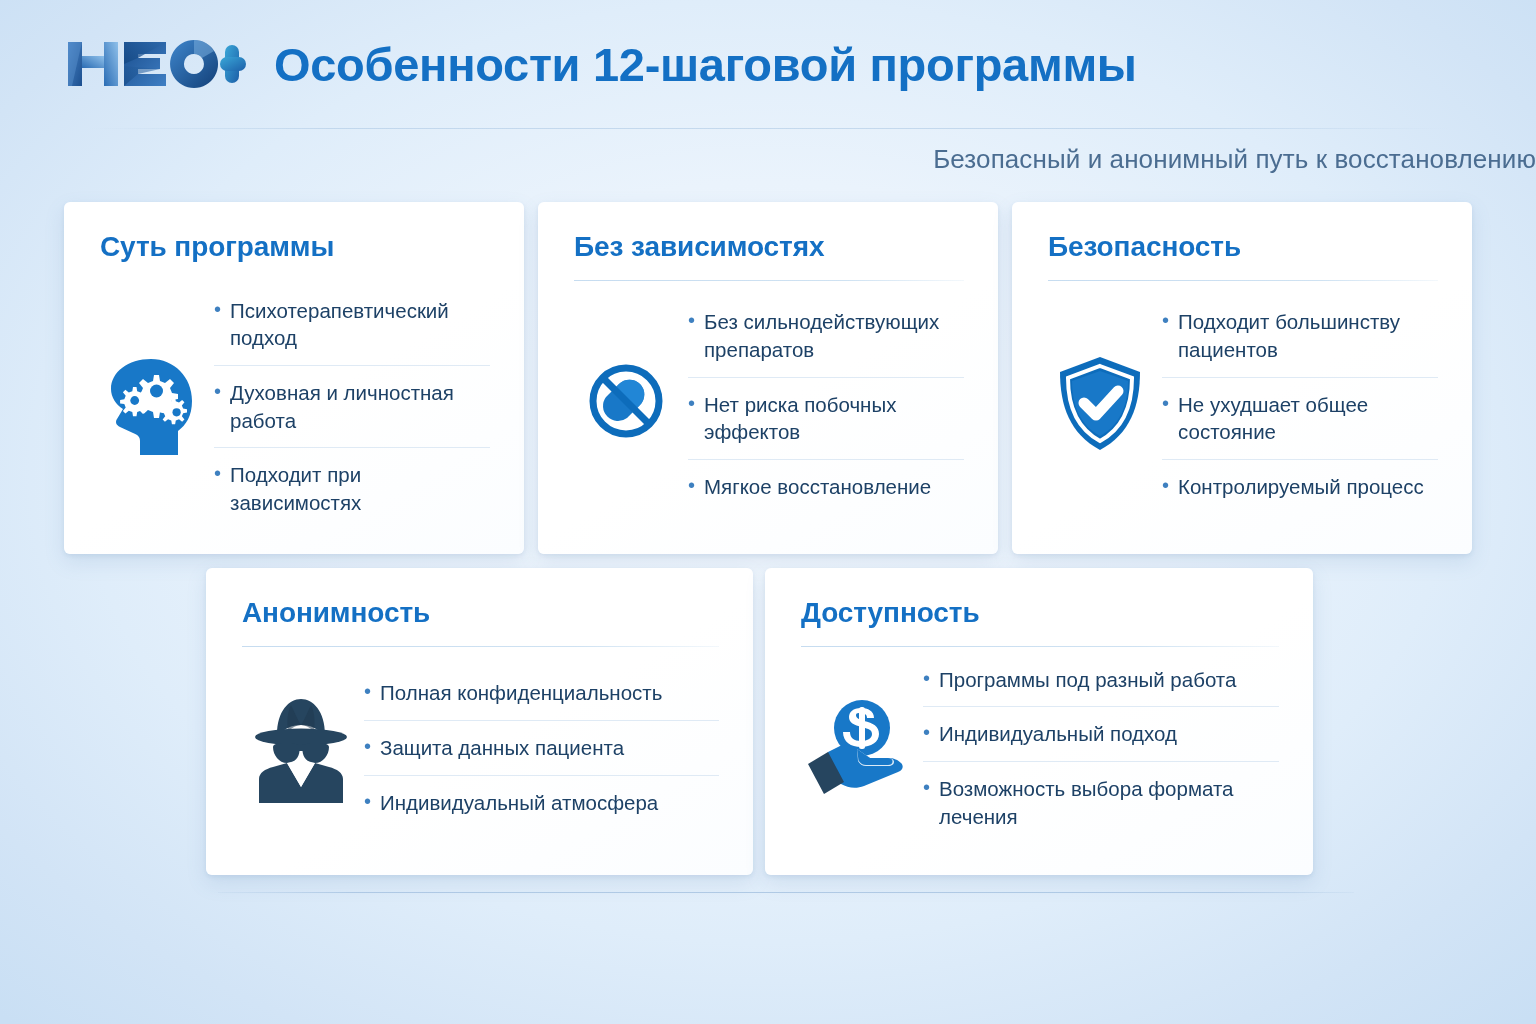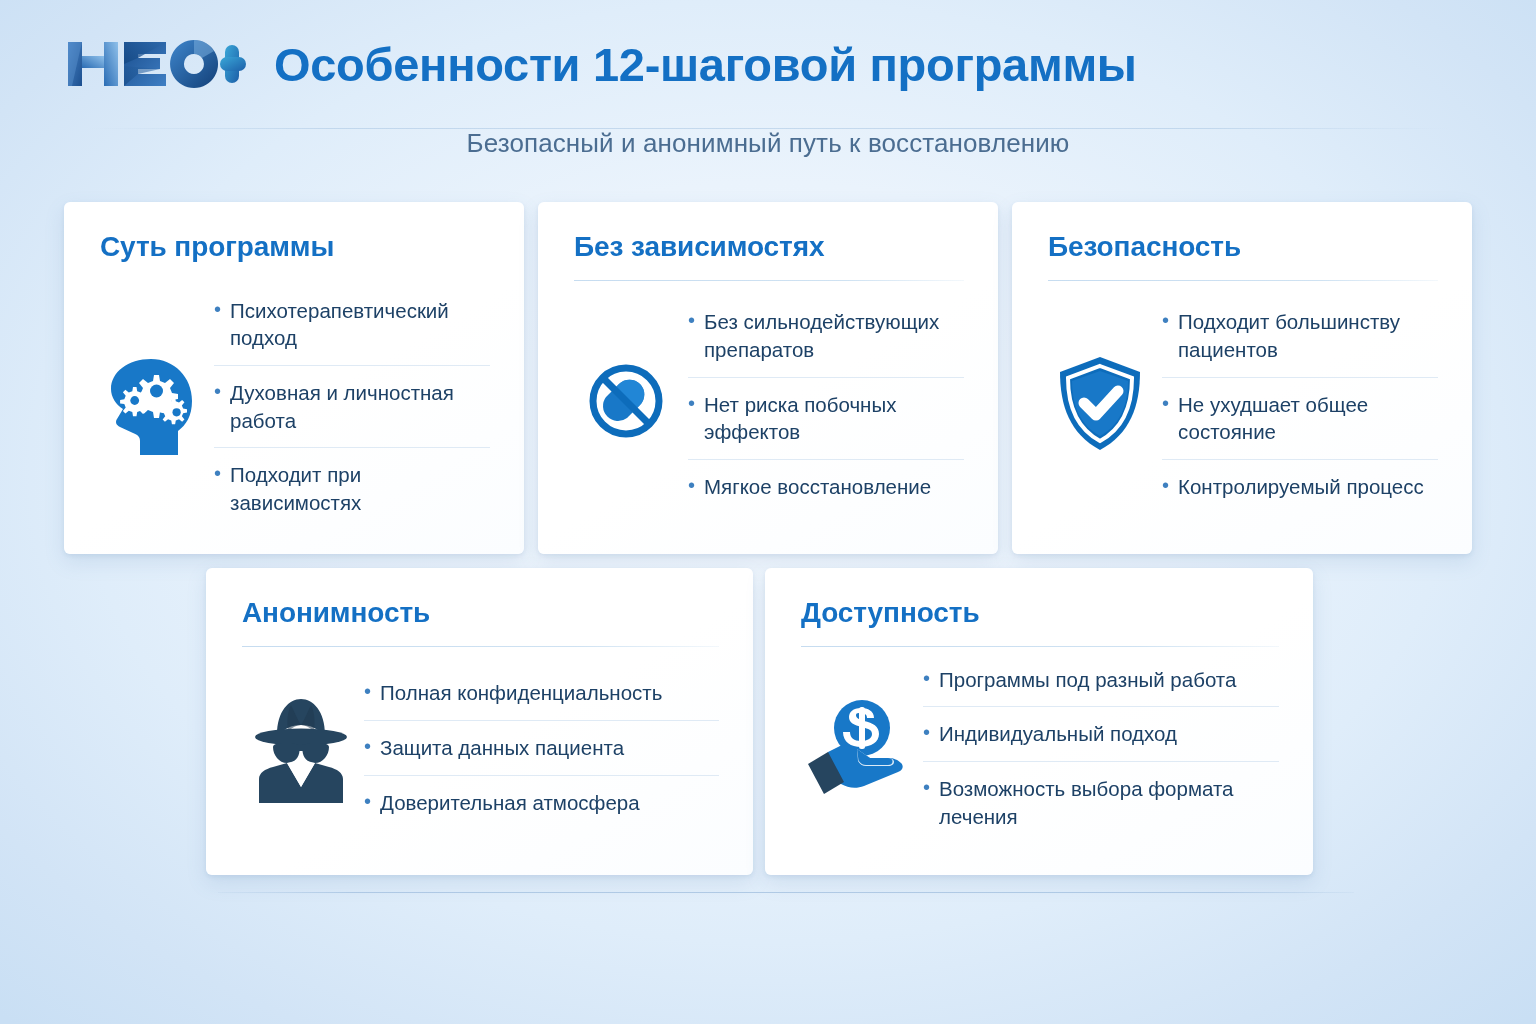--- a/index.html
+++ b/index.html
@@ -52,23 +52,23 @@
     left: 88px; top: 128px;
     width: 1360px;
     height: 1px;
     background: linear-gradient(to right,
       rgba(180,205,230,0), rgba(168,197,226,0.55) 18%,
       rgba(168,197,226,0.55) 82%, rgba(180,205,230,0));
   }
 
   .subtitle {
     position: absolute;
-    left: 0; top: 128px;
+    left: 0; top: 144px;
     width: 1536px;
-    text-align: center;
+    text-align: right;
     font-size: 26px;
     color: #4b6d91;
     letter-spacing: 0.1px;
   }
 
   
   .row {
     position: absolute;
     display: flex;
   }
@@ -365,21 +365,21 @@
         <li class="bullet">
           <span class="bullet-dot">•</span>
           <span class="bullet-text">Полная конфиденциальность</span>
         </li>
         <li class="bullet">
           <span class="bullet-dot">•</span>
           <span class="bullet-text">Защита данных пациента</span>
         </li>
         <li class="bullet">
           <span class="bullet-dot">•</span>
-          <span class="bullet-text">Доверительная атмосфера</span>
+          <span class="bullet-text">Индивидуальный атмосфера</span>
         </li>
       </ul>
     </div>
   </div>
 
   <div class="card card-wide">
     <div class="card-title">Доступность</div>
     <div class="card-rule"></div>
     <div class="card-body">
       <div class="card-icon">

